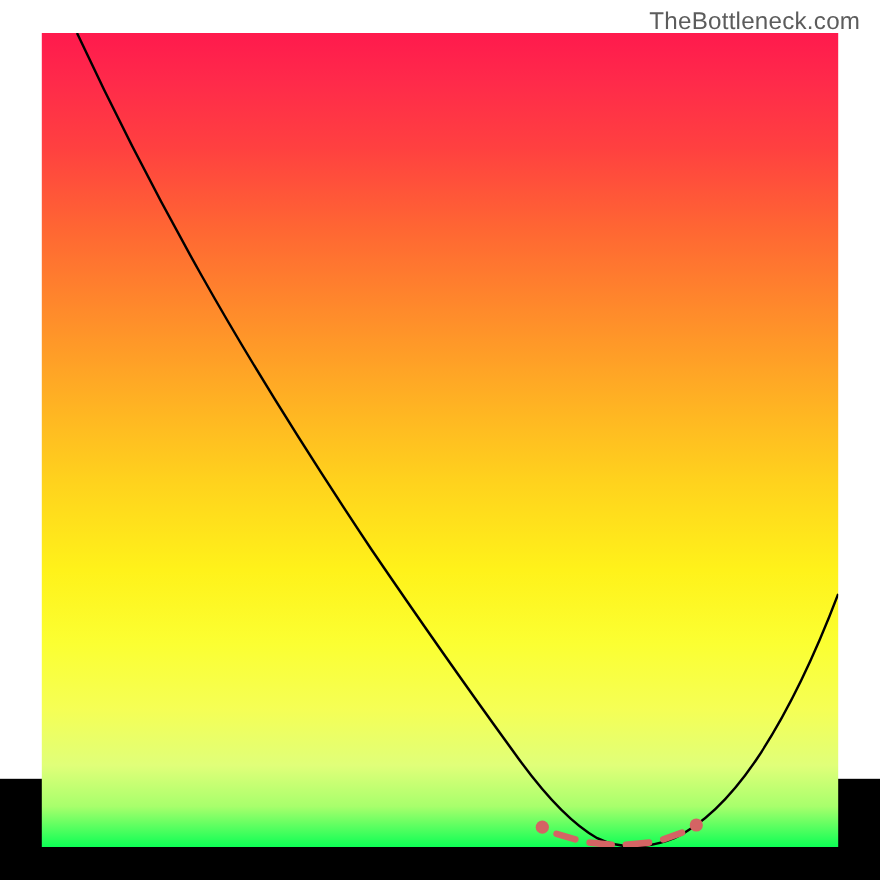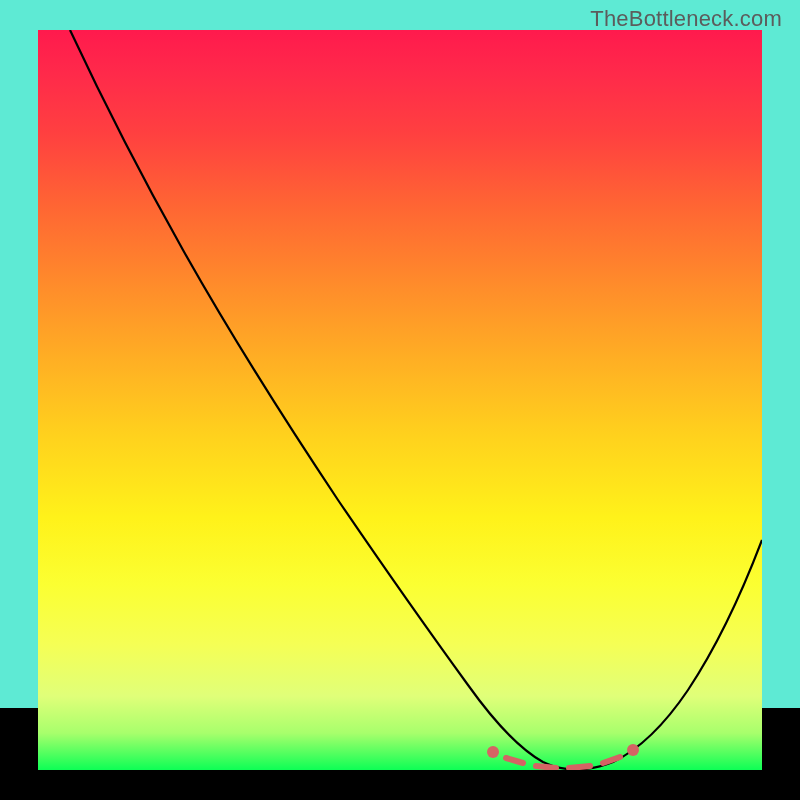--- a/index.html
+++ b/index.html
@@ -7,21 +7,21 @@
     width: 800px;
     height: 800px;
     background: #000;
     overflow: hidden;
     font-family: Arial, Helvetica, sans-serif;
   }
   .frame {
     position: relative;
     width: 800px;
     height: 708px;
-    background: #5eead4;
+    background: #ffffff;
   }
   .watermark {
     position: absolute;
     top: 6px;
     right: 18px;
     color: #5c5c5c;
     font-size: 22px;
     font-weight: 500;
     letter-spacing: 0.2px;
     z-index: 20;

